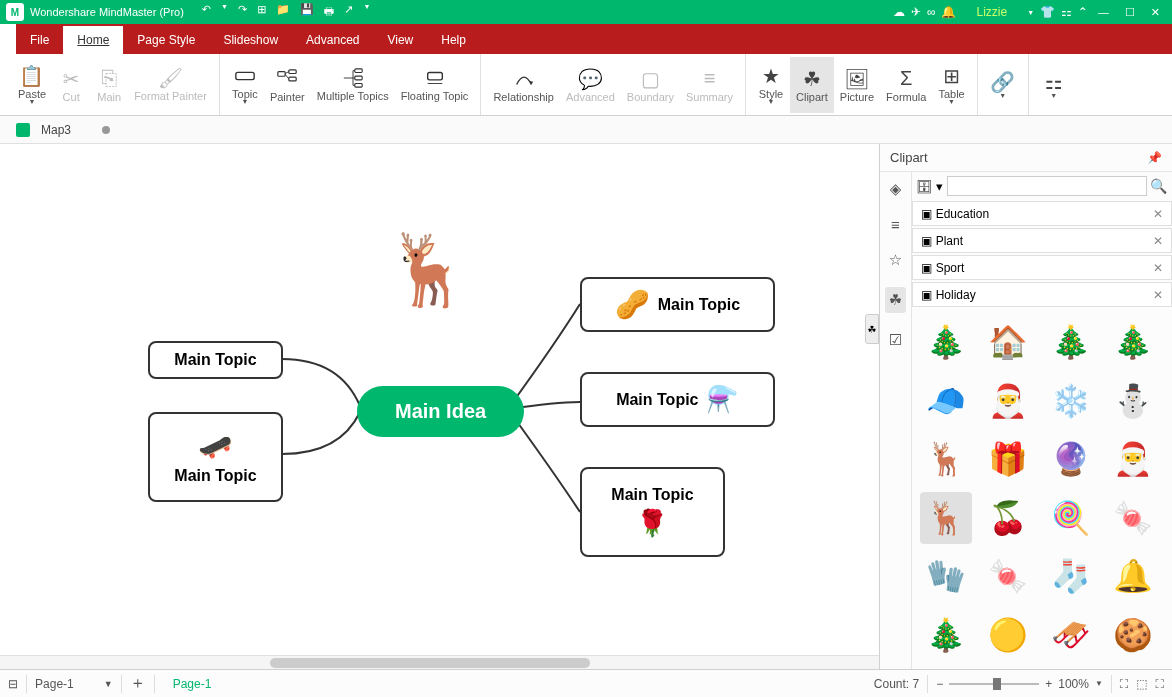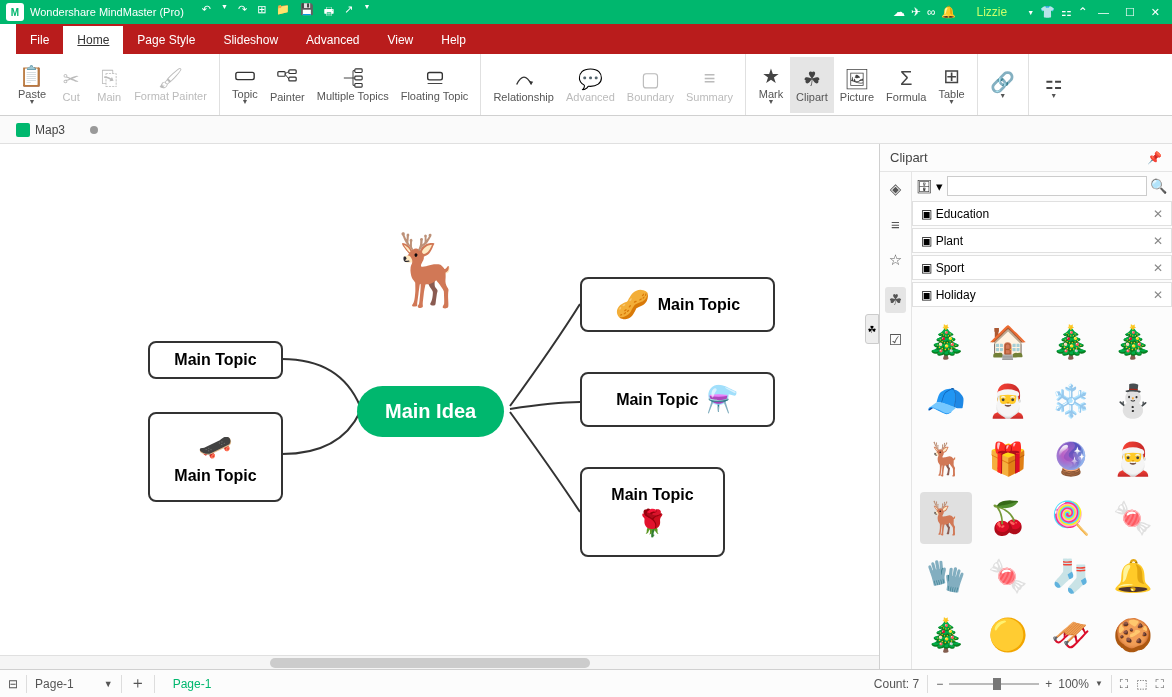--- a/index.html
+++ b/index.html
@@ -27,32 +27,32 @@
 .ribbon-btn { display: flex; flex-direction: column; align-items: center; justify-content: center; padding: 2px 6px; font-size: 11px; color: #555; cursor: pointer; min-width: 38px; text-align: center; height: 56px; }
 .ribbon-btn.active { background: #e5e5e5; }
 .ribbon-btn .ico { font-size: 20px; height: 24px; display: flex; align-items: center; justify-content: center; color: #444; }
 .ribbon-btn .ico svg { width: 22px; height: 22px; }
 .ribbon-btn.disabled { color: #bbb; }
 .ribbon-btn.disabled .ico { color: #bbb; }
 .ribbon-btn .dd { font-size: 7px; margin-top: -2px; }
 
 
 .doc-tabs { height: 28px; background: #fafafa; border-bottom: 1px solid #e0e0e0; display: flex; align-items: center; padding-left: 6px; }
-.doc-tab { display: flex; align-items: center; gap: 5px; padding: 4px 10px; font-size: 12px; color: #444; }
+.doc-tab { display: flex; align-items: center; gap: 11px; padding: 4px 10px; font-size: 12px; color: #444; }
 .doc-tab .map-ico { width: 14px; height: 14px; background: #00b76e; border-radius: 2px; display: inline-block; }
 .doc-tab .close-dot { width: 8px; height: 8px; background: #999; border-radius: 50%; margin-left: 20px; }
 
 
 .main-area { flex: 1; display: flex; overflow: hidden; }
 .canvas-wrap { flex: 1; position: relative; background: #fff; overflow: hidden; }
 .canvas { position: absolute; inset: 0; }
 
 
 .node { position: absolute; border: 2px solid #333; border-radius: 8px; background: #fff; display: flex; align-items: center; justify-content: center; font-weight: bold; font-size: 16px; padding: 8px 14px; }
-.node.center { background: #00b76e; color: #fff; border: none; border-radius: 30px; font-size: 20px; padding: 14px 28px; }
+.node.center { background: #00b76e; color: #fff; border: none; border-radius: 30px; font-size: 20px; padding: 14px 38px; }
 .connector { position: absolute; }
 
 
 .hscroll { position: absolute; bottom: 0; left: 0; right: 0; height: 14px; background: #f5f5f5; border-top: 1px solid #e0e0e0; }
 .hscroll .thumb { position: absolute; left: 270px; width: 320px; height: 10px; top: 2px; background: #ccc; border-radius: 5px; }
 
 
 .right-panel { width: 293px; border-left: 1px solid #d0d0d0; background: #fcfcfc; display: flex; flex-direction: column; }
 .panel-header { height: 28px; border-bottom: 1px solid #e5e5e5; display: flex; align-items: center; padding: 0 10px; font-size: 13px; color: #444; }
 .panel-header .pin { margin-left: auto; font-size: 12px; }
@@ -204,21 +204,21 @@
         <span>Boundary</span>
       </div>
     <div class="ribbon-btn disabled">
         <div class="ico">≡</div>
         <span>Summary</span>
       </div>
   </div>
   <div class="ribbon-group">
     <div class="ribbon-btn">
         <div class="ico">★</div>
-        <span>Mark</span>
+        <span>Style</span>
         <span class="dd">▼</span>
       </div>
     <div class="ribbon-btn active">
         <div class="ico">☘</div>
         <span>Clipart</span>
       </div>
     <div class="ribbon-btn">
         <div class="ico">🖼</div>
         <span>Picture</span>
       </div>

